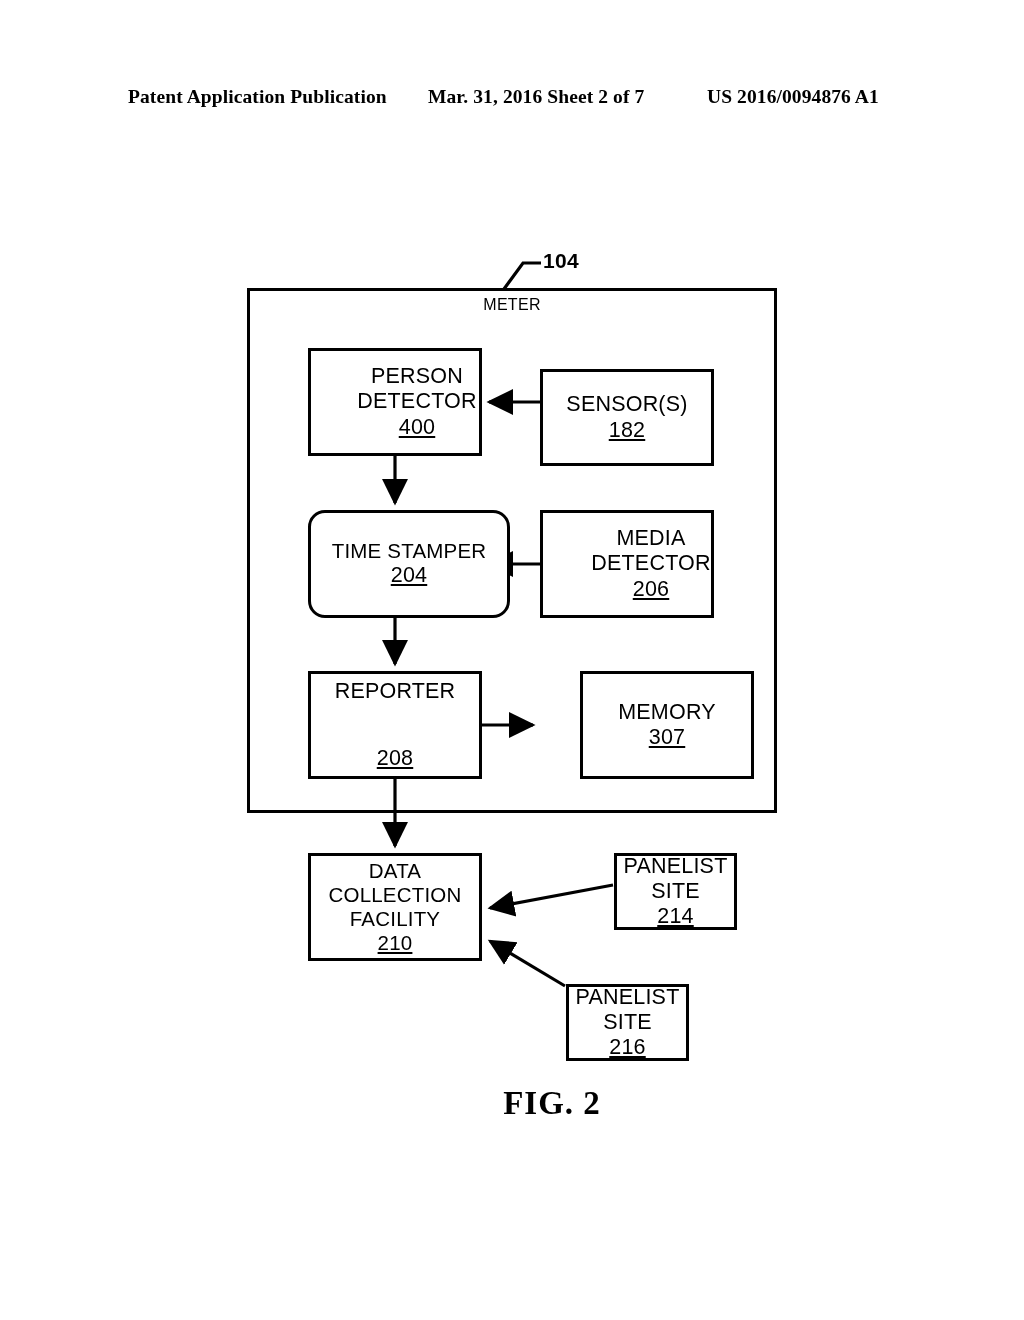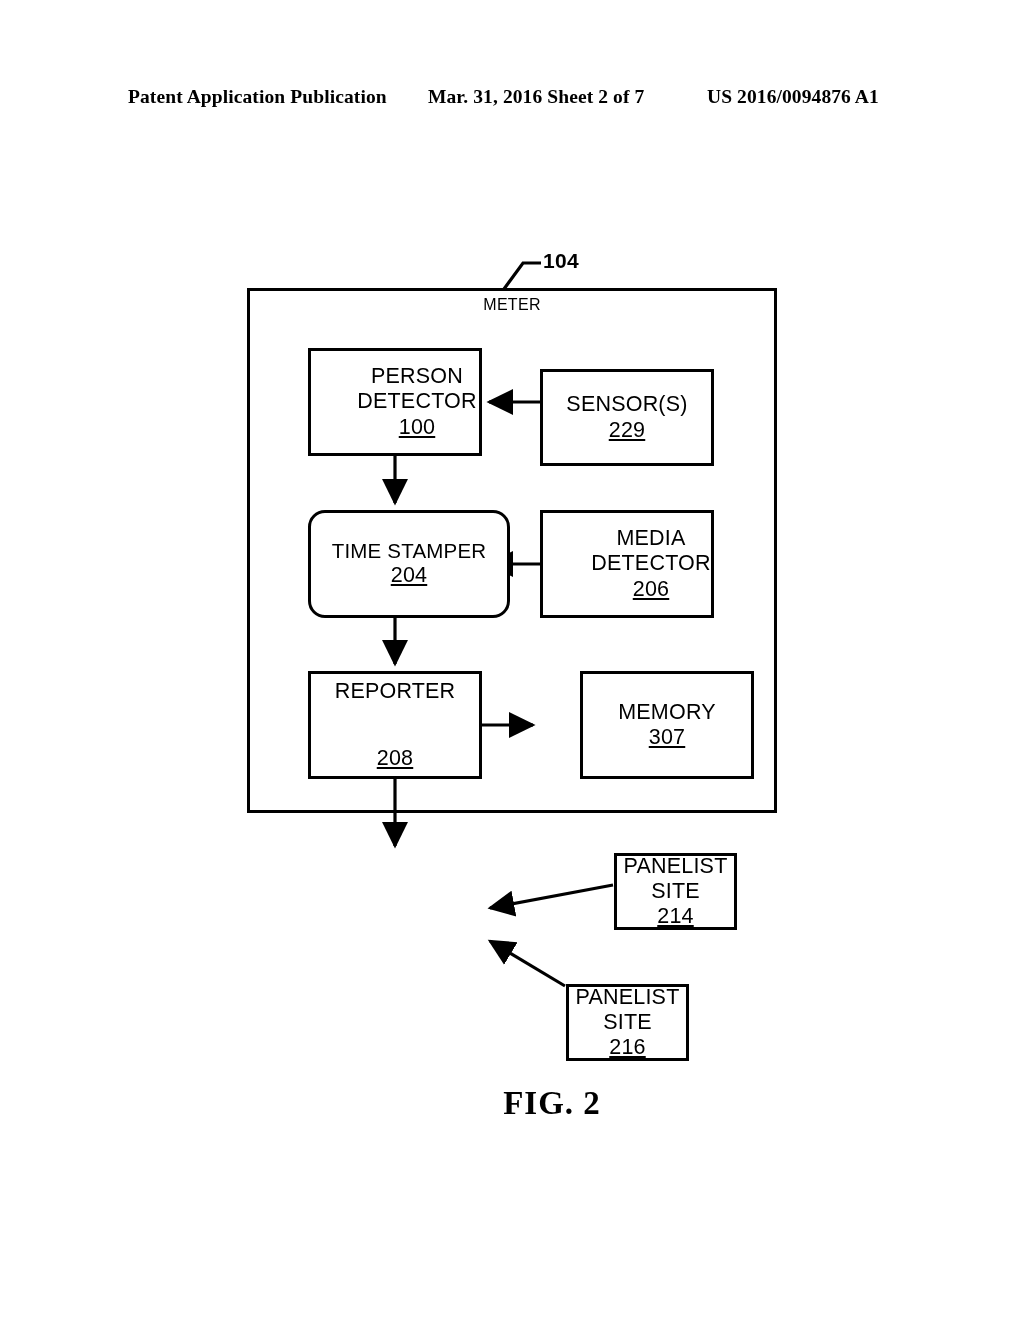--- a/index.html
+++ b/index.html
@@ -173,26 +173,26 @@
   </svg>
 
   <div class="callout">104</div>
 
   <div class="outer-meter"></div>
   <div class="meter-title">METER</div>
 
   <div class="node" id="n-person">
     <span class="lbl">PERSON</span>
     <span class="lbl">DETECTOR</span>
-    <span class="ref">100</span>
+    <span class="ref">400</span>
   </div>
 
   <div class="node" id="n-sensors">
     <span class="lbl">SENSOR(S)</span>
-    <span class="ref">229</span>
+    <span class="ref">182</span>
   </div>
 
   <div class="node" id="n-time">
     <span class="lbl">TIME STAMPER</span>
     <span class="ref">204</span>
   </div>
 
   <div class="node" id="n-media">
     <span class="lbl">MEDIA</span>
     <span class="lbl">DETECTOR</span>
@@ -202,20 +202,26 @@
   <div class="node" id="n-reporter">
     <span class="lbl">REPORTER</span>
     <span class="ref">208</span>
   </div>
 
   <div class="node" id="n-memory">
     <span class="lbl">MEMORY</span>
     <span class="ref">307</span>
   </div>
 
+  <div class="node" id="n-dcf">
+    <span class="lbl">DATA</span>
+    <span class="lbl">COLLECTION</span>
+    <span class="lbl">FACILITY</span>
+    <span class="ref">210</span>
+  </div>
 
   <div class="node" id="n-site214">
     <span class="lbl">PANELIST</span>
     <span class="lbl">SITE</span>
     <span class="ref">214</span>
   </div>
 
   <div class="node" id="n-site216">
     <span class="lbl">PANELIST</span>
     <span class="lbl">SITE</span>

